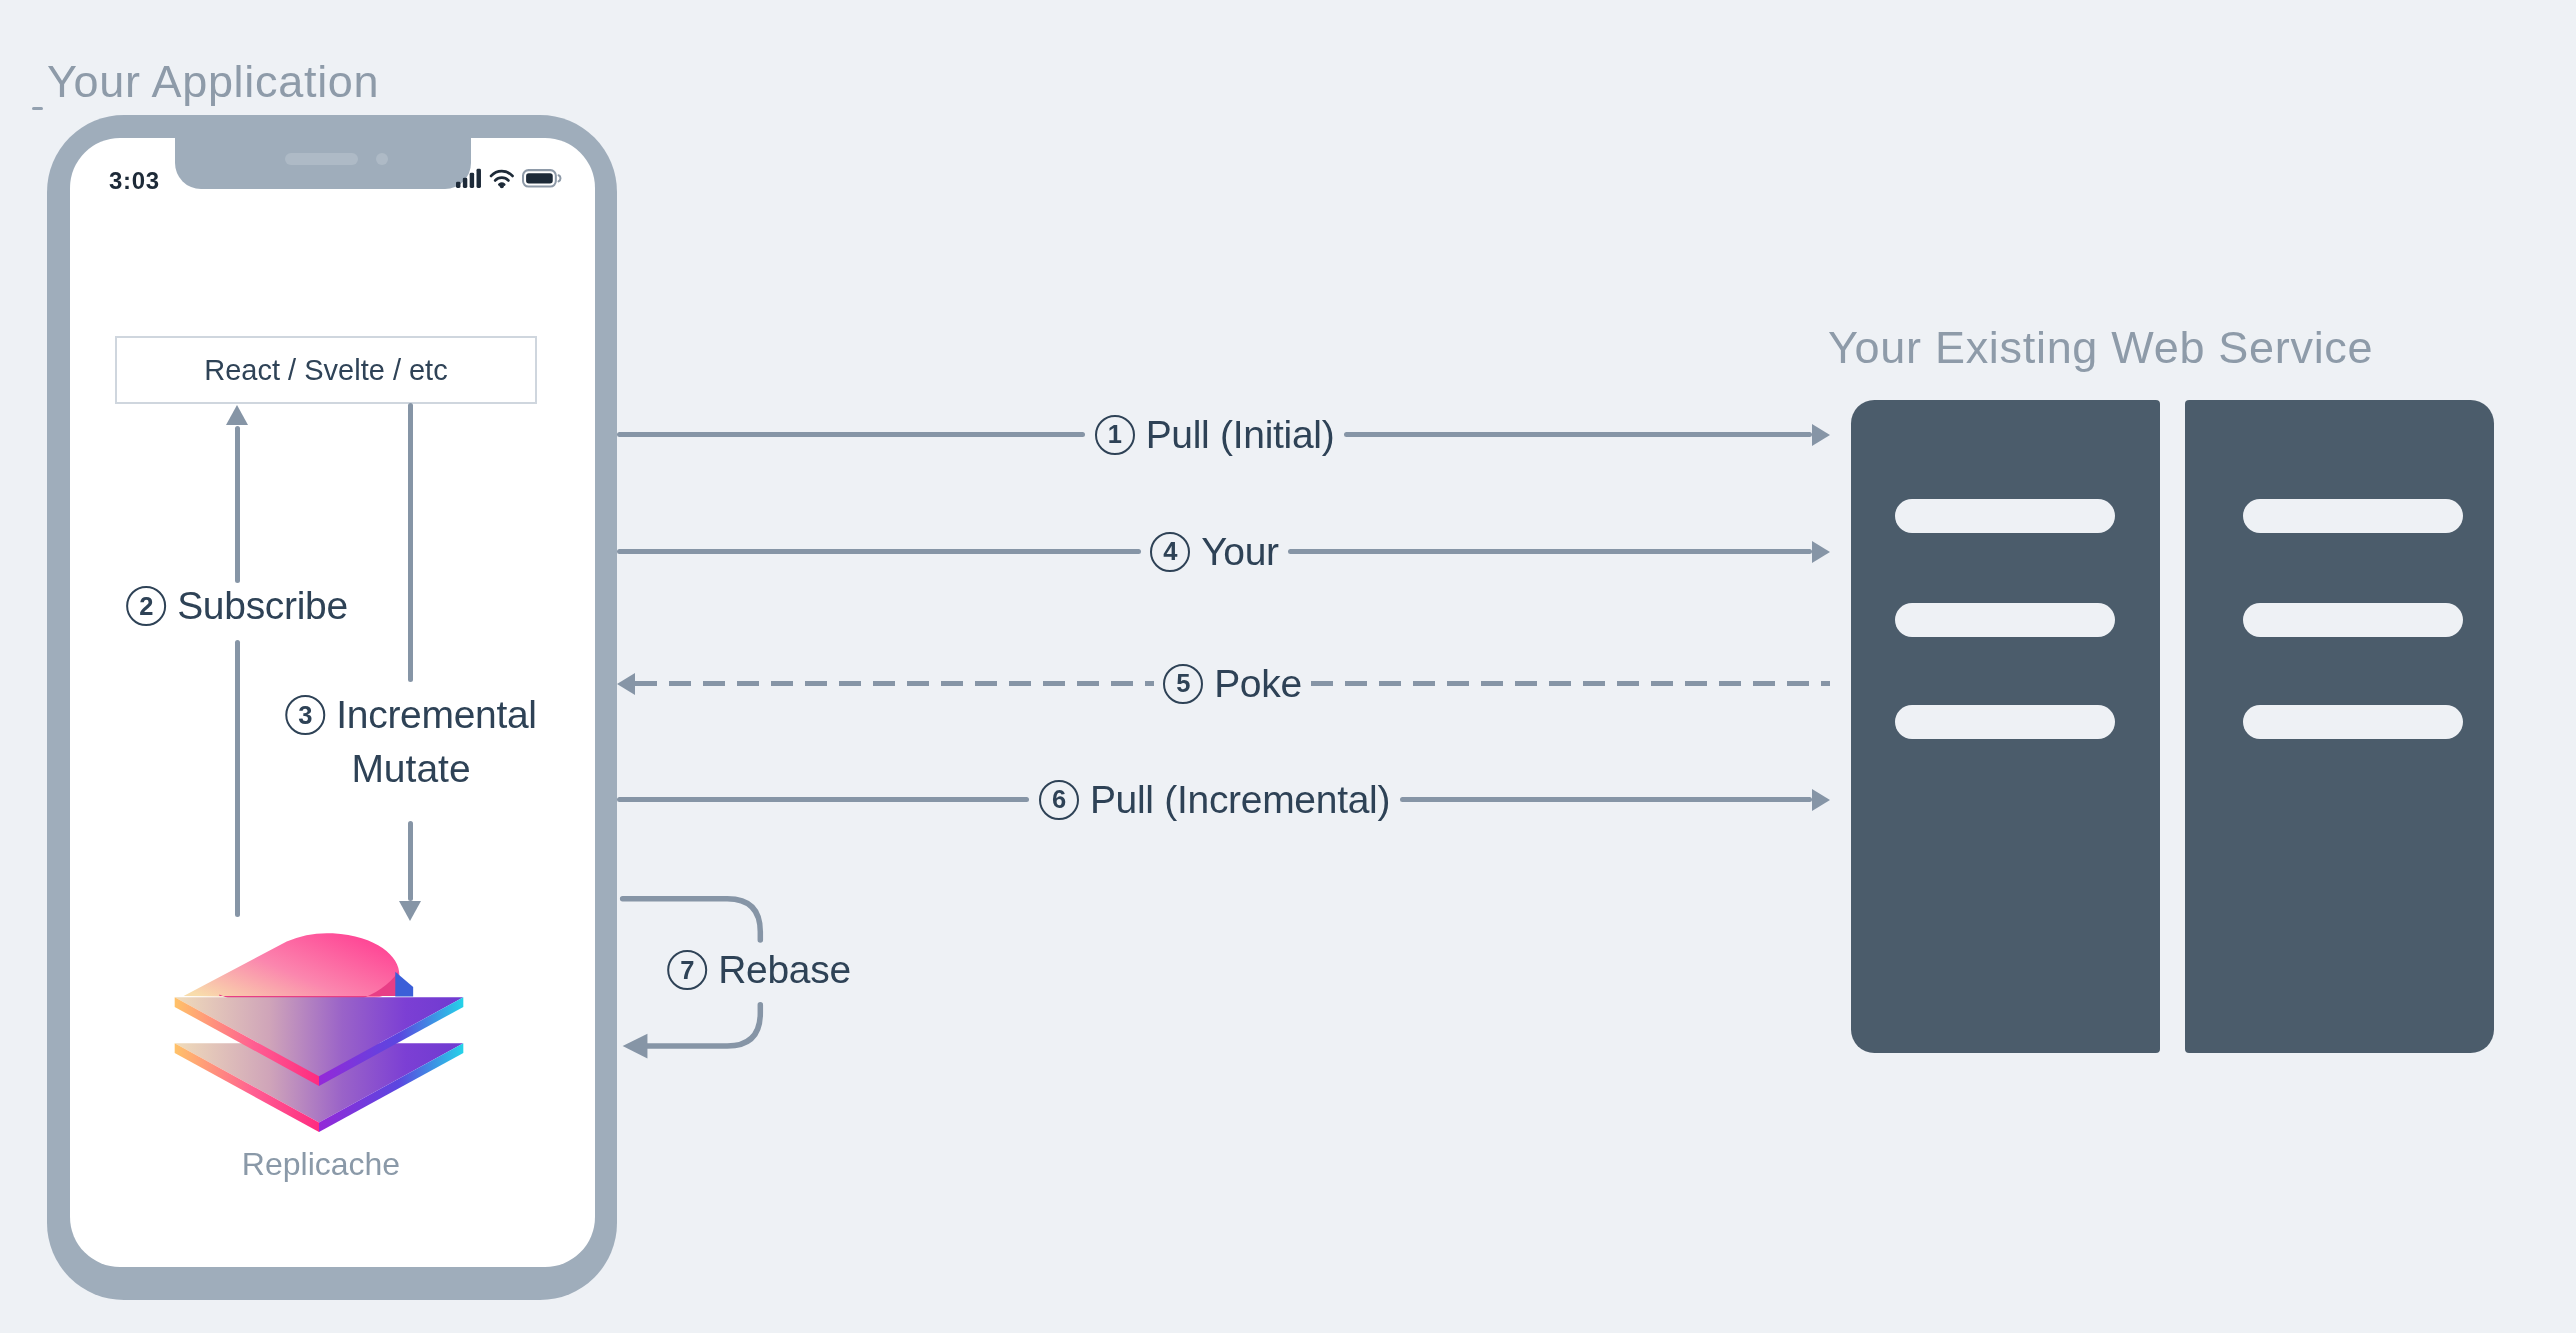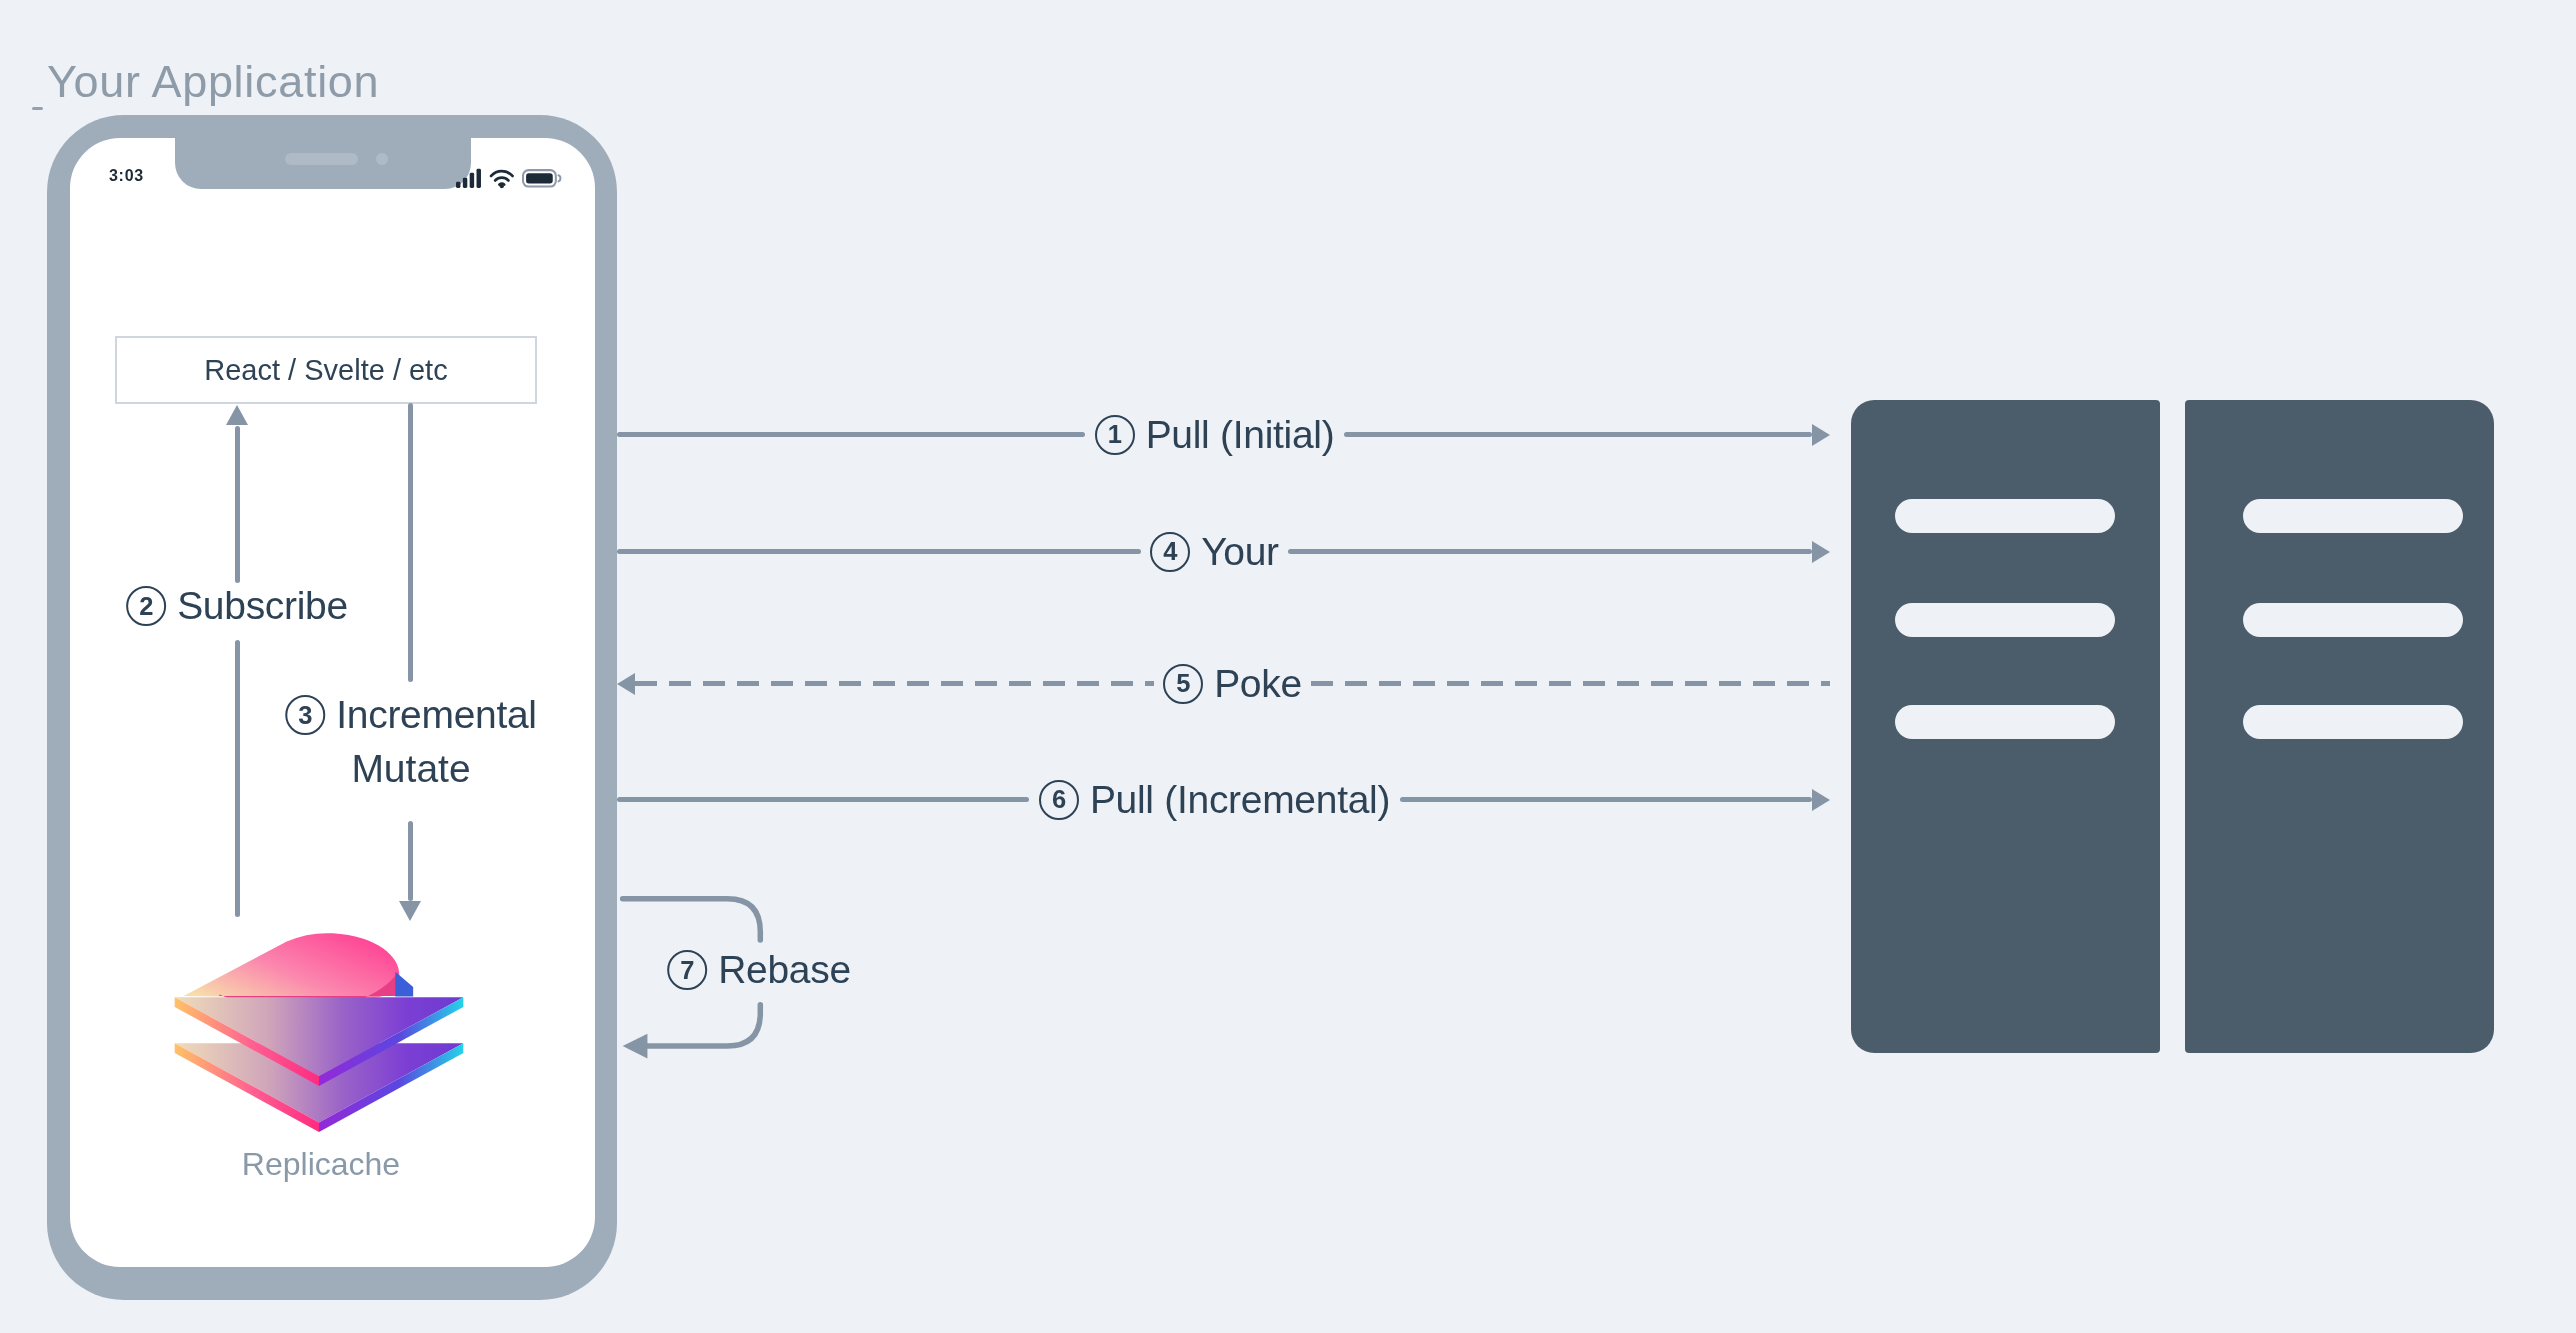--- a/index.html
+++ b/index.html
@@ -26,21 +26,21 @@
   .phone { position:absolute; left:47px; top:115px; width:570px; height:1185px;
     background:#9fadbb; border-radius:77px; }
   .screen { position:absolute; left:23px; top:23px; width:525px; height:1129px;
     background:#ffffff; border-radius:50px; }
   .notch { position:absolute; left:105px; top:0; width:296px; height:51px;
     background:#9fadbb; border-radius:0 0 26px 26px; }
   .speaker { position:absolute; left:110px; top:15px; width:73px; height:12.4px;
     background:#aebac6; border-radius:6.2px; }
   .camera  { position:absolute; left:201px; top:15px; width:12.4px; height:12.4px;
     background:#aebac6; border-radius:50%; }
-  .status-time { position:absolute; left:39px; top:29px; font-size:16px;
+  .status-time { position:absolute; left:39px; top:29px; font-size:24px;
     font-weight:700; color:#1d2a38; letter-spacing:0.7px; }
   .status-icons { position:absolute; right:32px; top:30px; display:flex;
     align-items:center; gap:6.2px; }
 
   .framework-box { position:absolute; left:45px; top:198px; width:422px; height:68px;
     background:#ffffff; border:2.1px solid #cfd6de; display:flex; align-items:center;
     justify-content:center; font-size:29px; font-weight:500; color:#2f4357; }
 
   
   .vseg { position:absolute; width:4.8px; background:#8695a6; border-radius:2.8px; }
@@ -261,20 +261,21 @@
   <svg class="rebase-svg" width="296" height="200" viewBox="0 0 430 290">
     <path d="M 14 24 H 166 Q 214 24 214 72 V 84" fill="none" stroke="#8695a6" stroke-width="8" stroke-linecap="round"></path>
     <path d="M 214 178 V 190 Q 214 238 166 238 H 46" fill="none" stroke="#8695a6" stroke-width="8" stroke-linecap="round"></path>
     <polygon points="14,238 50,220 50,256" fill="#8695a6"></polygon>
   </svg>
   <div class="flow-label label-rebase">
     <span class="num-circle">7</span>
     <span>Rebase</span>
   </div>
 
+  <div class="muted-title ws-title">Your Existing Web Service</div>
 
   <div class="tower tower-left">
     <div class="slot slot-1"></div>
     <div class="slot slot-2"></div>
     <div class="slot slot-3"></div>
   </div>
   <div class="tower tower-right">
     <div class="slot slot-1"></div>
     <div class="slot slot-2"></div>
     <div class="slot slot-3"></div>

